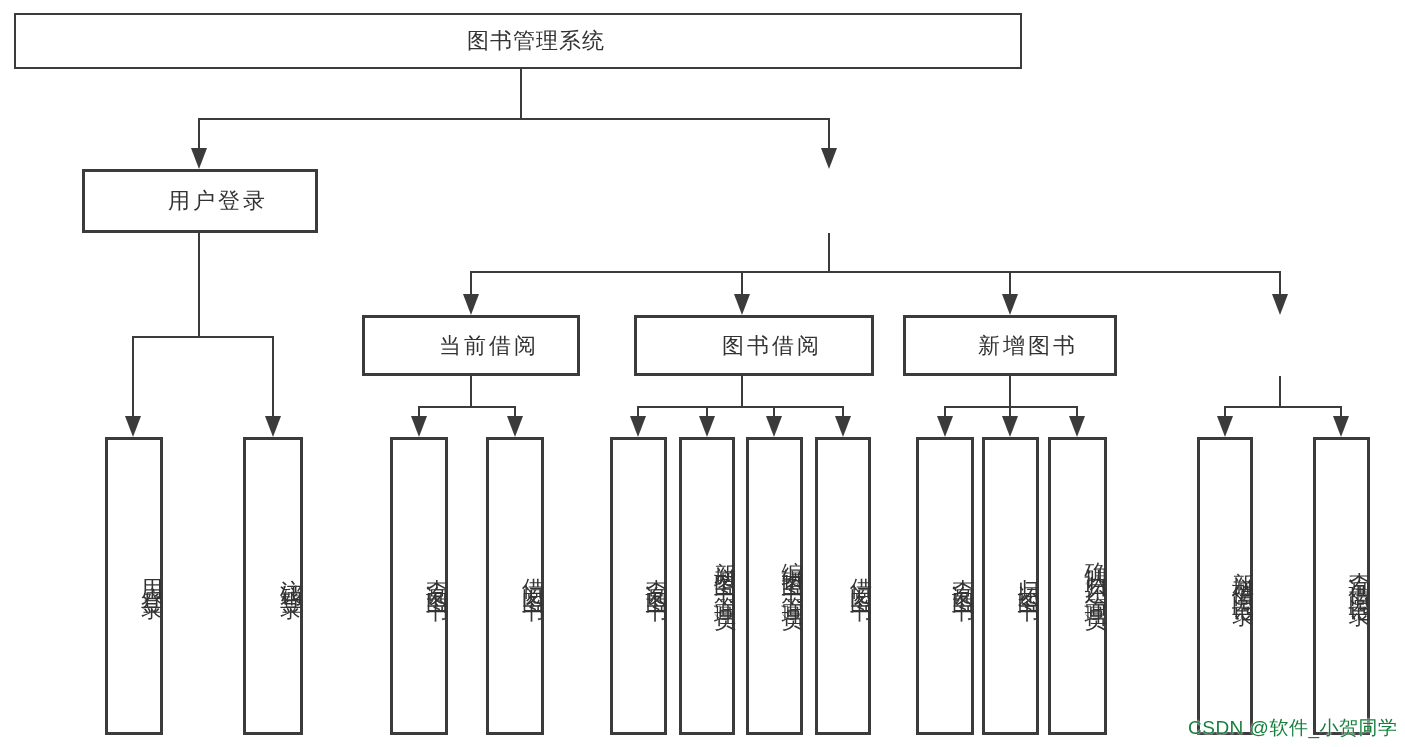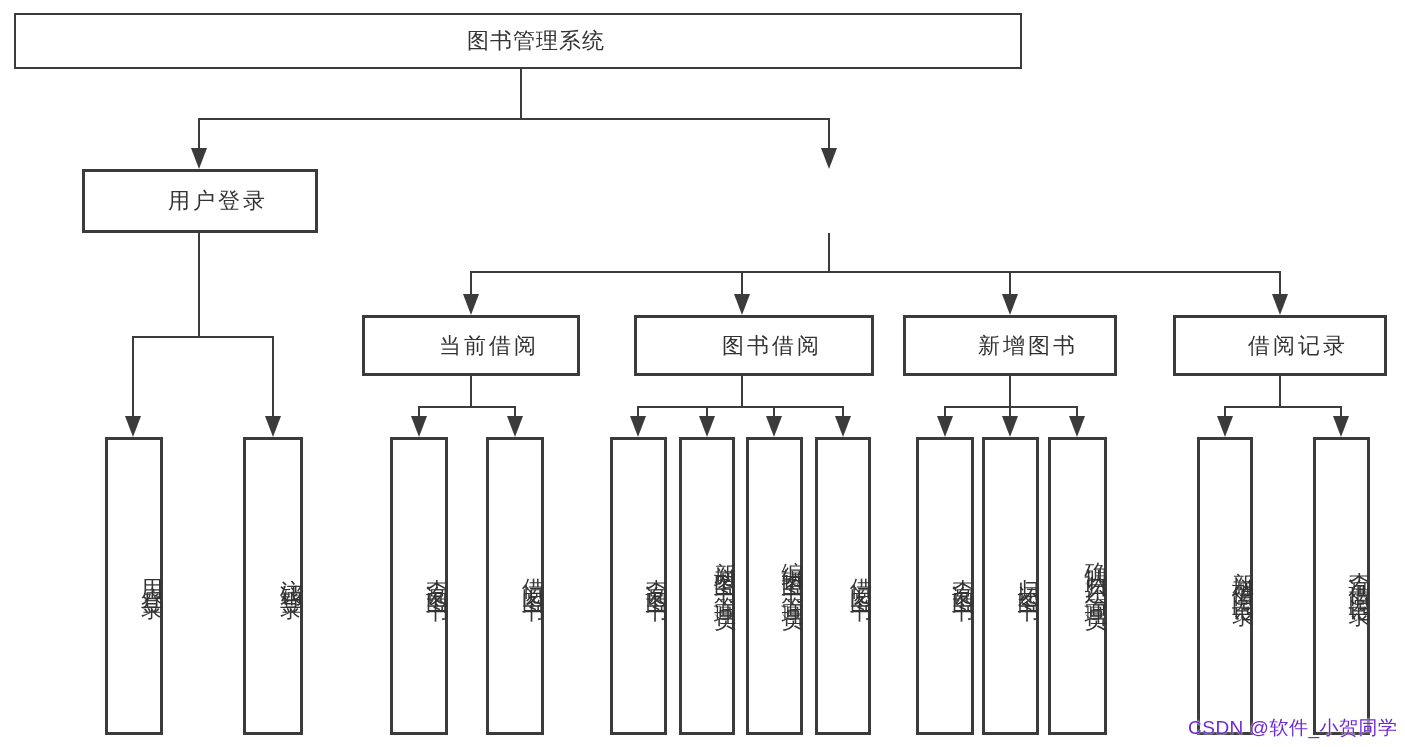--- a/index.html
+++ b/index.html
@@ -21,37 +21,36 @@
   }
   .hline { position:absolute; height:2px; background:#3b3b3b; z-index:1; }
   .vline { position:absolute; width:2px;  background:#3b3b3b; z-index:1; }
   .arrow {
     position:absolute; width:0; height:0; z-index:1;
     border-left:8px solid transparent; border-right:8px solid transparent;
     border-top:21px solid #3b3b3b;
   }
   .watermark {
     position:absolute; left:1188px; top:715px; z-index:6;
-    font-size:19px; letter-spacing:0.5px; color:#6d28d9; white-space:nowrap;
+    font-size:19px; letter-spacing:0.5px; color:#15803d; white-space:nowrap;
     text-shadow:0 0 3px #ffffff, 0 0 1px #ffffff;
   }
 </style>
 </head>
 <body>
 
 <div class="canvas">
 
   <div class="box root-box" style="left:14px;top:13px;width:1008px;height:56px">图书管理系统</div>
 
   <div class="box" style="left:82px;top:169px;width:236px;height:64px">用户登录</div>
 
   <div class="box" style="left:362px;top:315px;width:218px;height:61px">当前借阅</div>
   <div class="box" style="left:634px;top:315px;width:240px;height:61px">图书借阅</div>
   <div class="box" style="left:903px;top:315px;width:214px;height:61px">新增图书</div>
-  <div class="box" style="left:1173px;top:315px;width:214px;height:61px">借阅记录</div>
 
   <div class="box vbox" style="left:105px;top:437px;width:58px;height:298px">用户登录</div>
   <div class="box vbox" style="left:243px;top:437px;width:60px;height:298px">注销登录</div>
 
   <div class="box vbox" style="left:390px;top:437px;width:58px;height:298px">查询图书</div>
   <div class="box vbox" style="left:486px;top:437px;width:58px;height:298px">借阅图书</div>
 
   <div class="box vbox" style="left:610px;top:437px;width:57px;height:298px">查询图书</div>
   <div class="box vbox" style="left:679px;top:437px;width:56px;height:298px">新增图书（管理员）</div>
   <div class="box vbox" style="left:746px;top:437px;width:57px;height:298px">编辑图书（管理员）</div>

